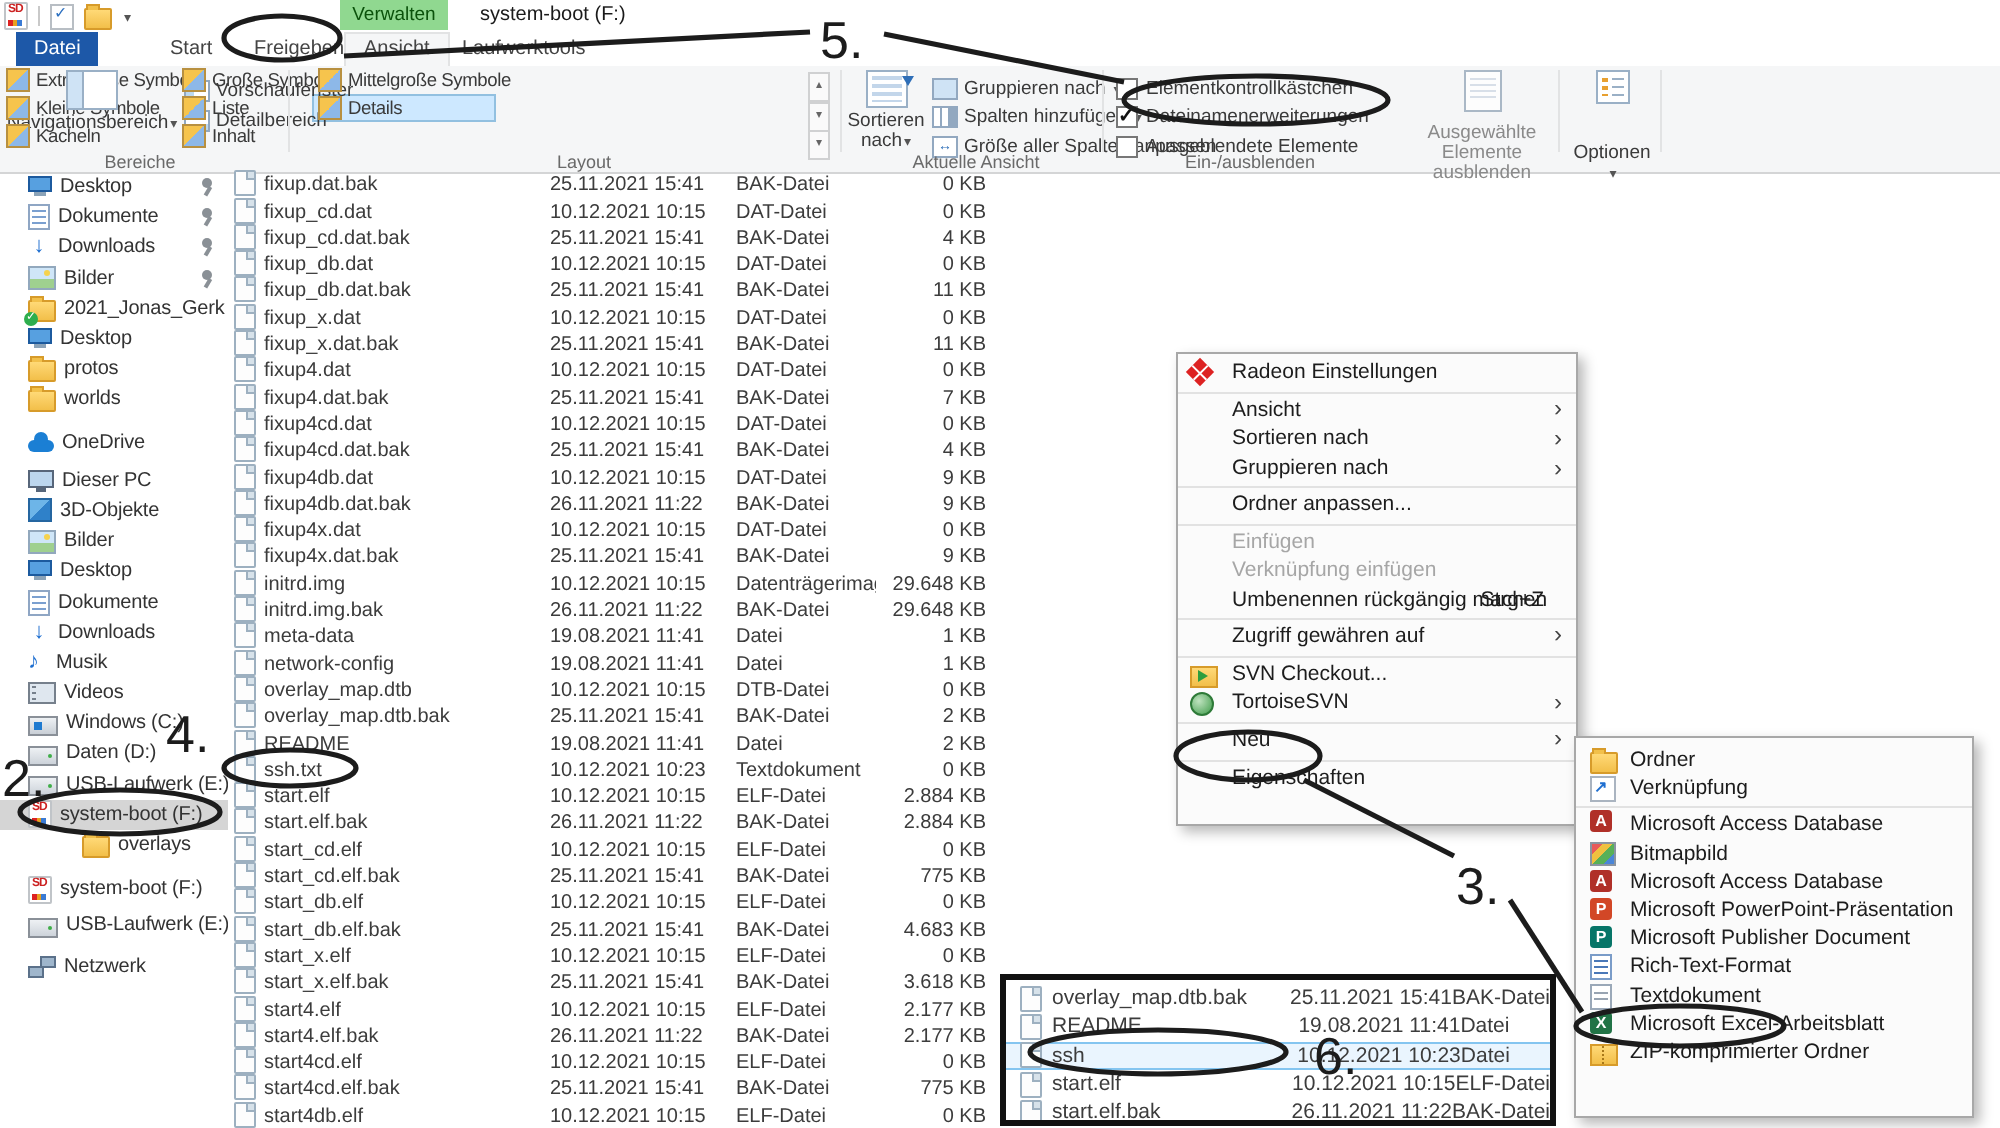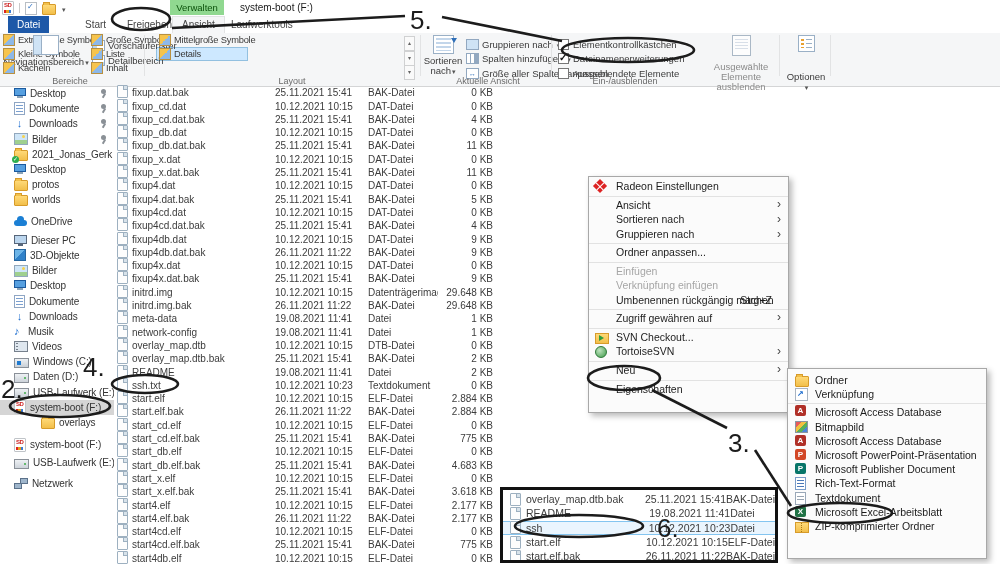--- a/index.html
+++ b/index.html
@@ -483,21 +483,21 @@
         <span class="f-name">fixup4.dat</span>
         <span class="f-date">10.12.2021 10:15</span>
         <span class="f-type">DAT-Datei</span>
         <span class="f-size">0 KB</span>
       </div>
       <div class="frow">
         <span class="ic ic-fic"></span>
         <span class="f-name">fixup4.dat.bak</span>
         <span class="f-date">25.11.2021 15:41</span>
         <span class="f-type">BAK-Datei</span>
-        <span class="f-size">5 KB</span>
+        <span class="f-size">7 KB</span>
       </div>
       <div class="frow">
         <span class="ic ic-fic"></span>
         <span class="f-name">fixup4cd.dat</span>
         <span class="f-date">10.12.2021 10:15</span>
         <span class="f-type">DAT-Datei</span>
         <span class="f-size">0 KB</span>
       </div>
       <div class="frow">
         <span class="ic ic-fic"></span>

